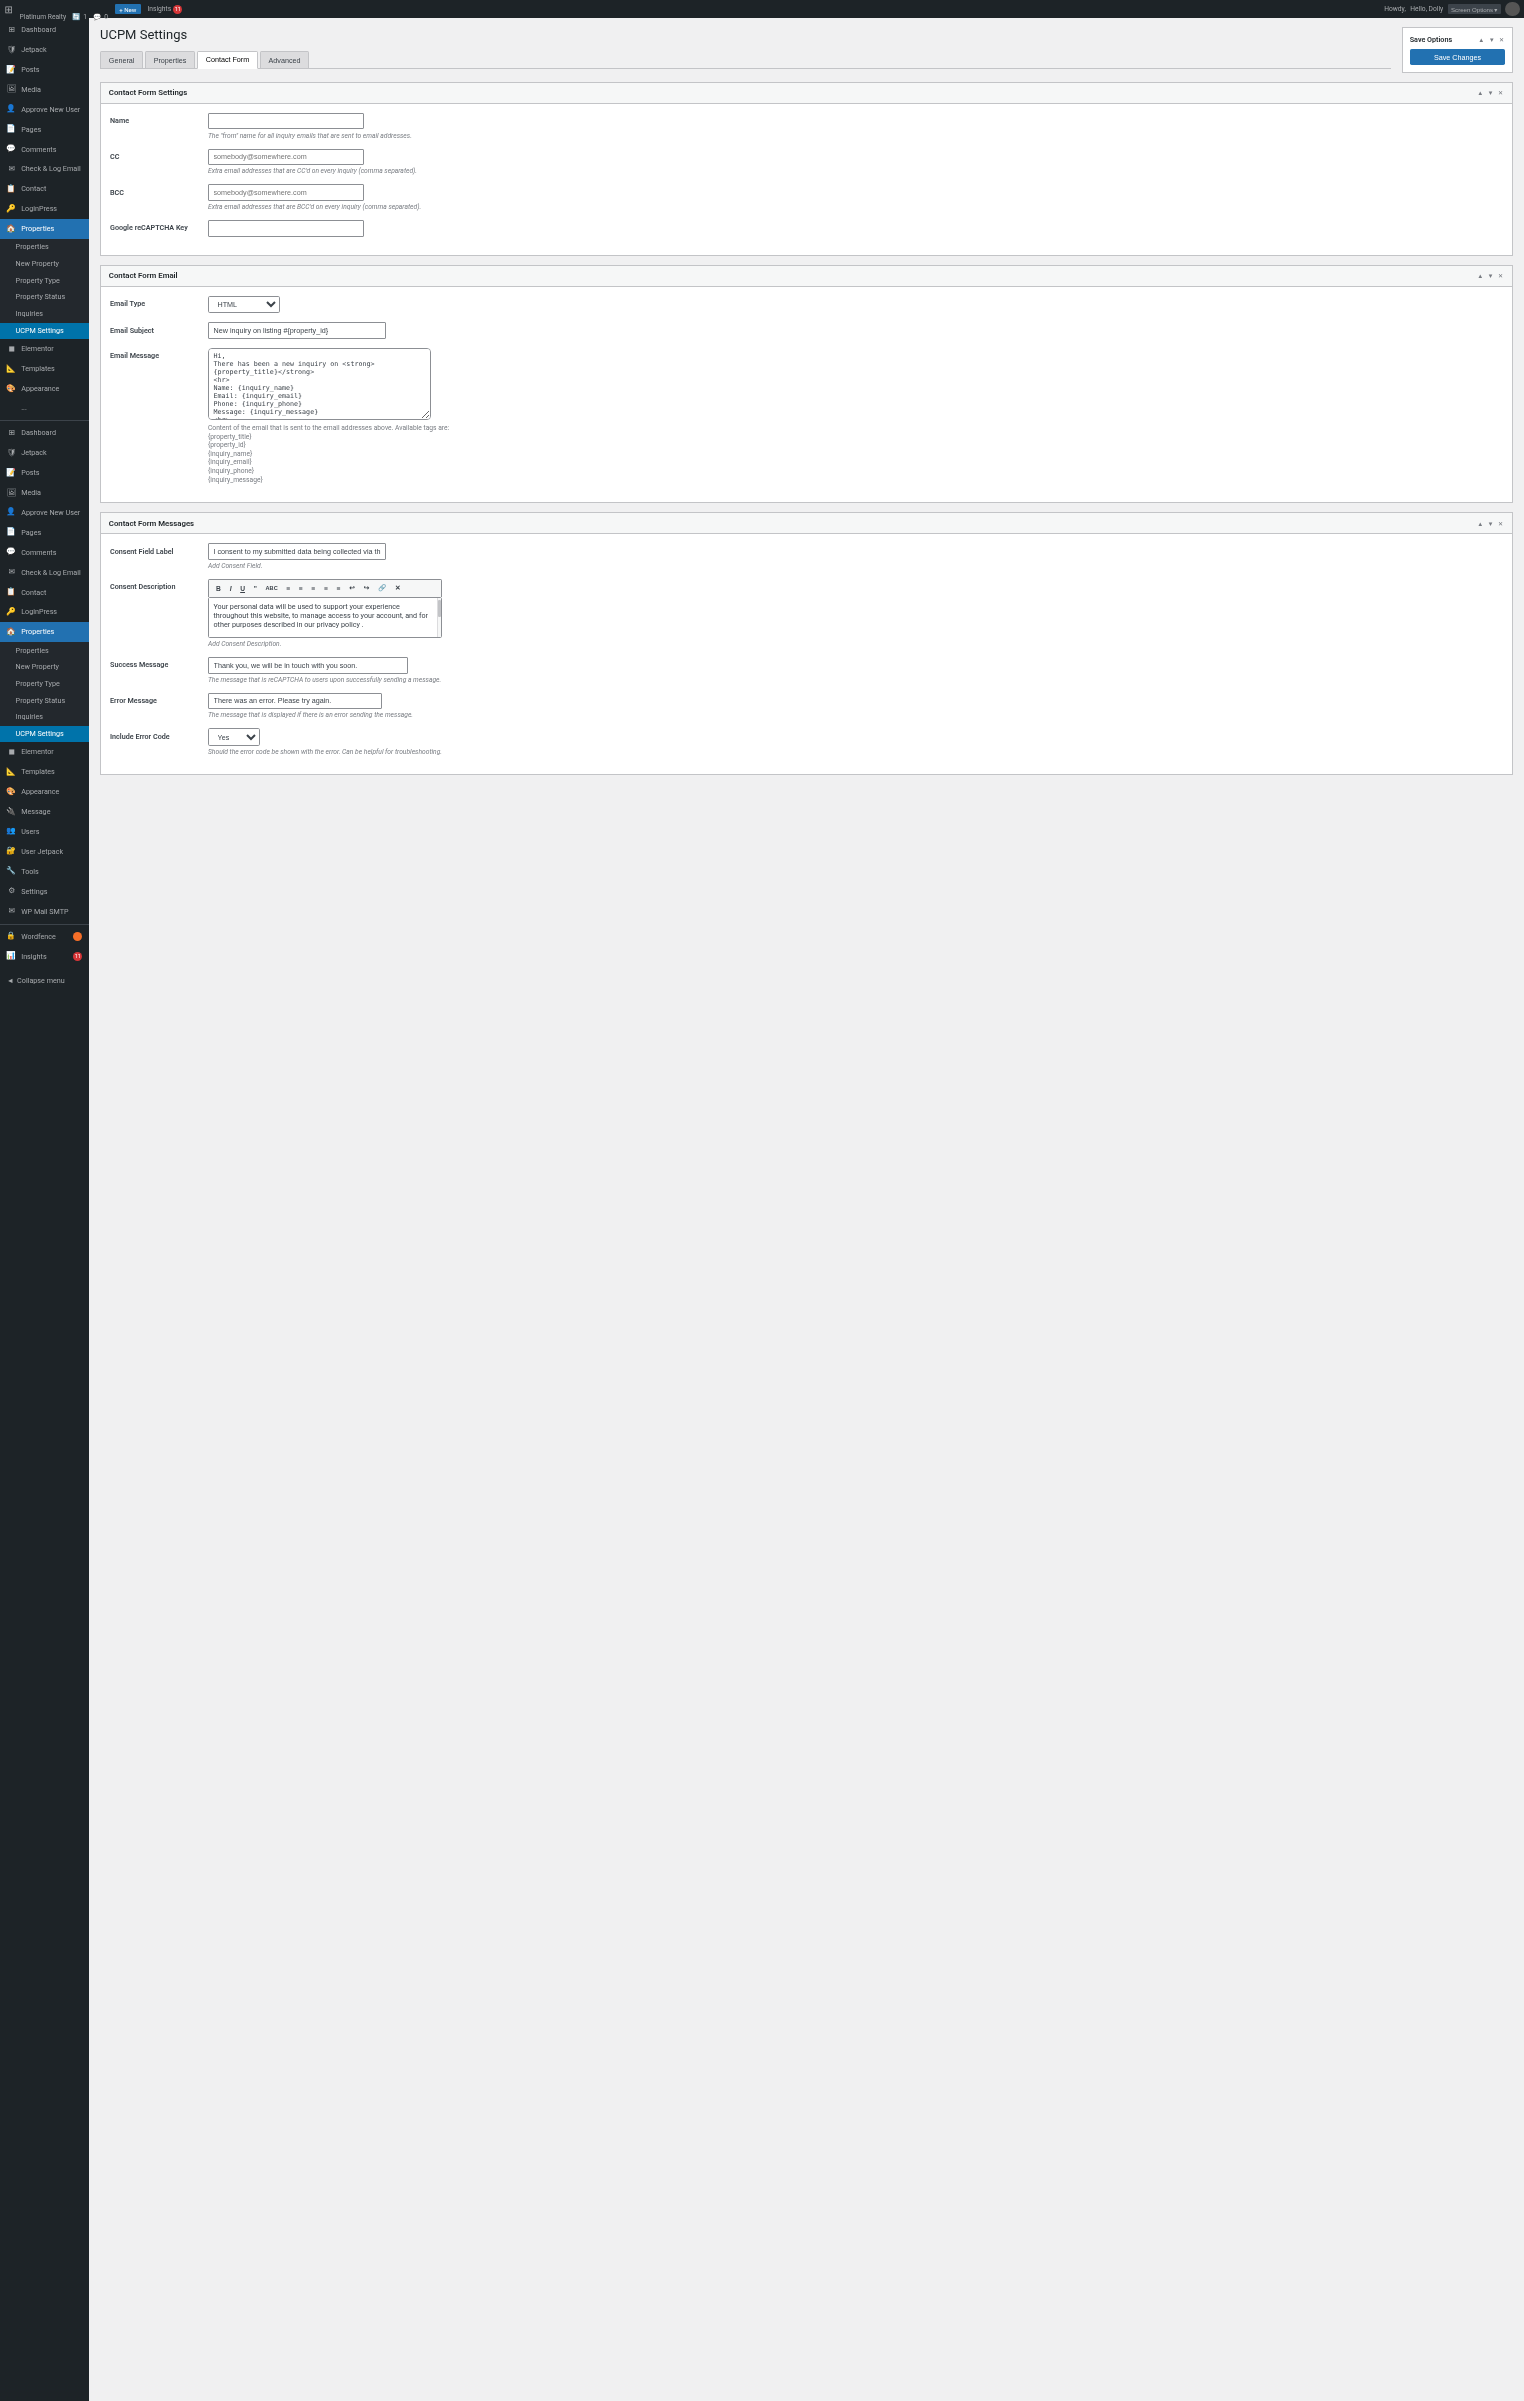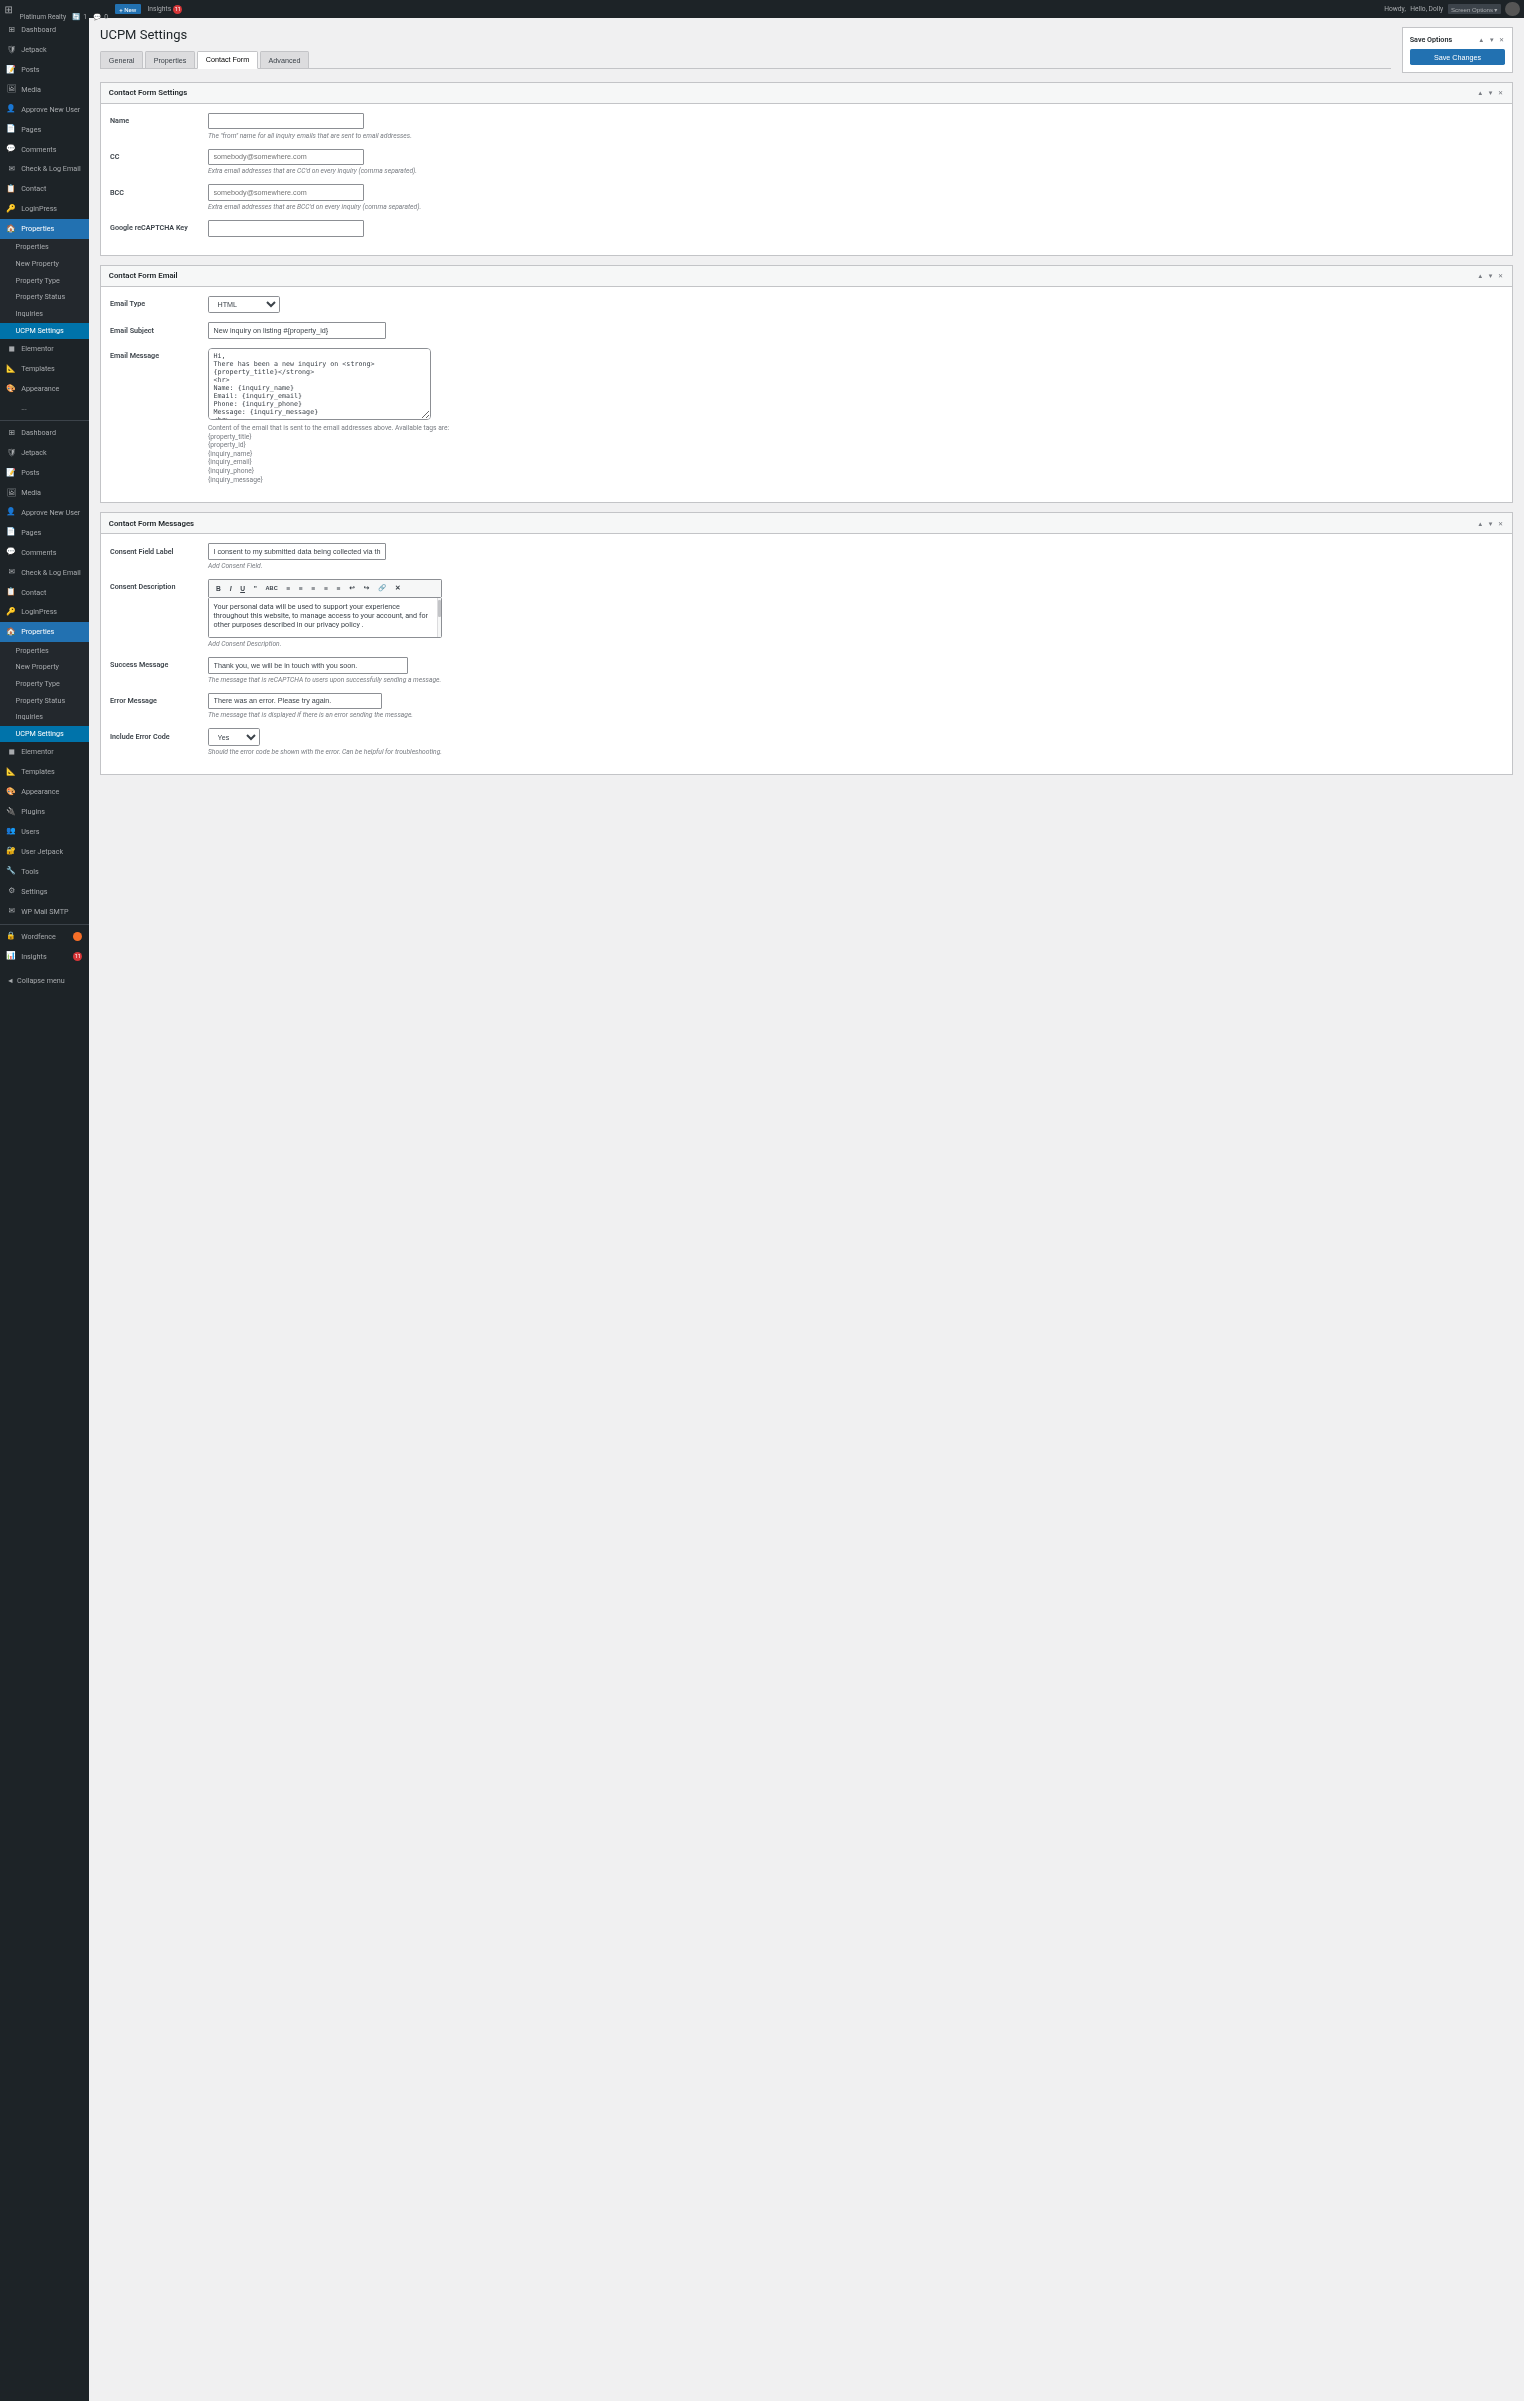--- a/index.html
+++ b/index.html
@@ -448,21 +448,21 @@
     <div class="menu-item">
       <span class="menu-icon">📐</span>
       <span>Templates</span>
     </div>
     <div class="menu-item">
       <span class="menu-icon">🎨</span>
       <span>Appearance</span>
     </div>
     <div class="menu-item">
       <span class="menu-icon">🔌</span>
-      <span>Plugins</span>
+      <span>Message</span>
     </div>
     <div class="menu-item">
       <span class="menu-icon">👥</span>
       <span>Users</span>
     </div>
     <div class="menu-item">
       <span class="menu-icon">🔐</span>
       <span>User Jetpack</span>
     </div>
     <div class="menu-item">

